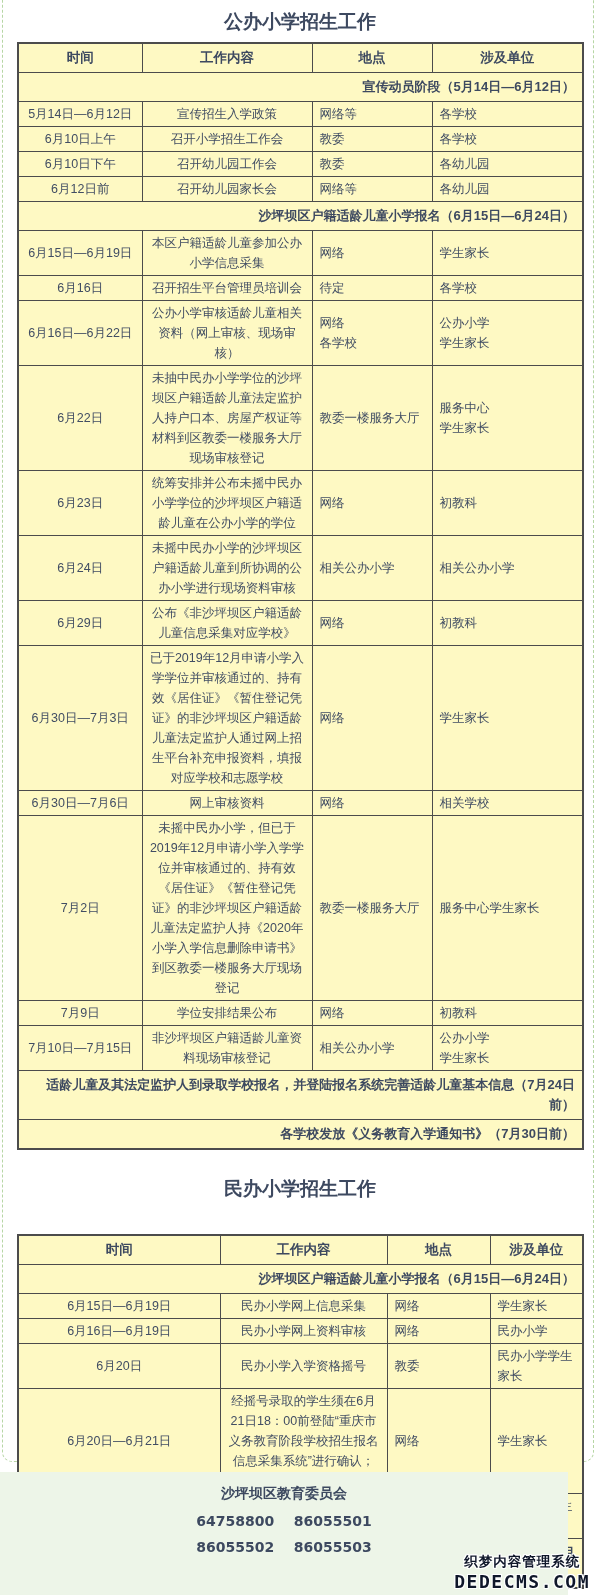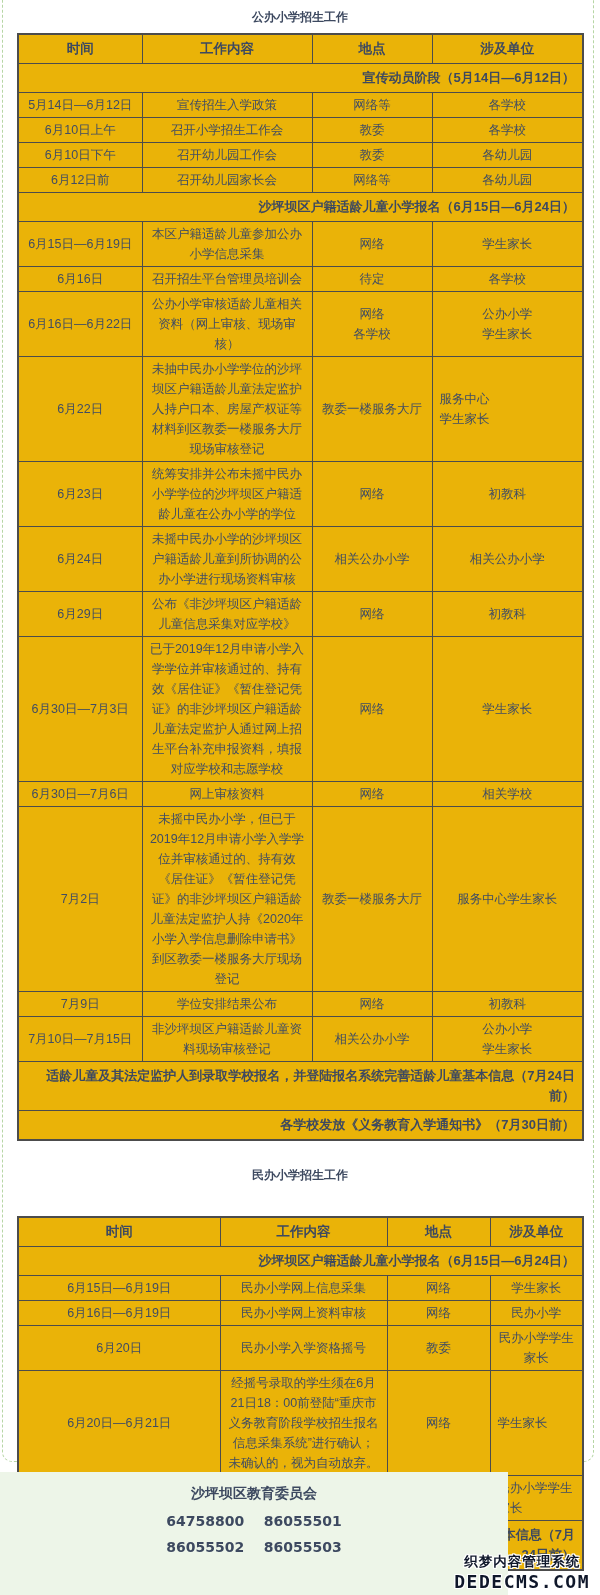--- a/index.html
+++ b/index.html
@@ -18,30 +18,30 @@
     border:1px dashed #b6d6a4;
     border-radius:10px;
     pointer-events:none;
   }
   .content{
     position:absolute;
     top:0;left:17px;width:566px;
   }
   .tbl-title{
     margin:9px 0 7px 0;
-    font-size:12px;font-weight:bold;
+    font-size:19px;font-weight:bold;
     text-align:center;
     color:#3d4960;
   }
   .tbl-title.second{margin:26px 0 32px 0;}
   table.sched{
     width:565px;
     border-collapse:collapse;
     table-layout:fixed;
-    background:#eab308;
+    background:#fef9c3;
   }
   table.sched,table.sched th,table.sched td{
     border:1px solid #4c4c4c;
   }
   table.sched{border:2px solid #4c4c4c;}
   table.sched th{
     font-size:13.5px;font-weight:bold;
     padding:5px 4px;text-align:center;
     color:#3d4960;
   }
@@ -52,30 +52,30 @@
     vertical-align:middle;
     color:#414d63;
   }
   table.sched td.sec{
     text-align:right;font-weight:bold;
     font-size:13px;padding:4px 7px;
     color:#3d4960;
   }
   table.sched td.c0{text-align:center;white-space:nowrap;}
   table.sched td.c1{text-align:center;}
-  table.sched td.c2,table.sched td.c3{text-align:center;}
+  table.sched td.c2,table.sched td.c3{}
   table.sched td.a-left{text-align:left;}
   
   #table1 col.w0{width:124px;} #table1 col.w1{width:170px;}
   #table1 col.w2{width:120px;} #table1 col.w3{width:151px;}
   #table2 col.w0{width:202px;} #table2 col.w1{width:167px;}
   #table2 col.w2{width:103px;} #table2 col.w3{width:93px;}
   .footer-band{
     position:absolute;
-    left:0;top:1472px;width:508px;height:123px;
+    left:0;top:1472px;width:568px;height:123px;
     background:#edf5e8;
     text-align:center;
   }
   .footer-band .f-line{
     font-size:14px;font-weight:bold;color:#3d4960;
   }
   .f-org{padding-top:13px;}
   .f-label{padding-top:11px;}
   .f-phone{padding-top:10px;white-space:pre;font-family:"DejaVu Sans","Liberation Sans",sans-serif;}
   .watermark{

